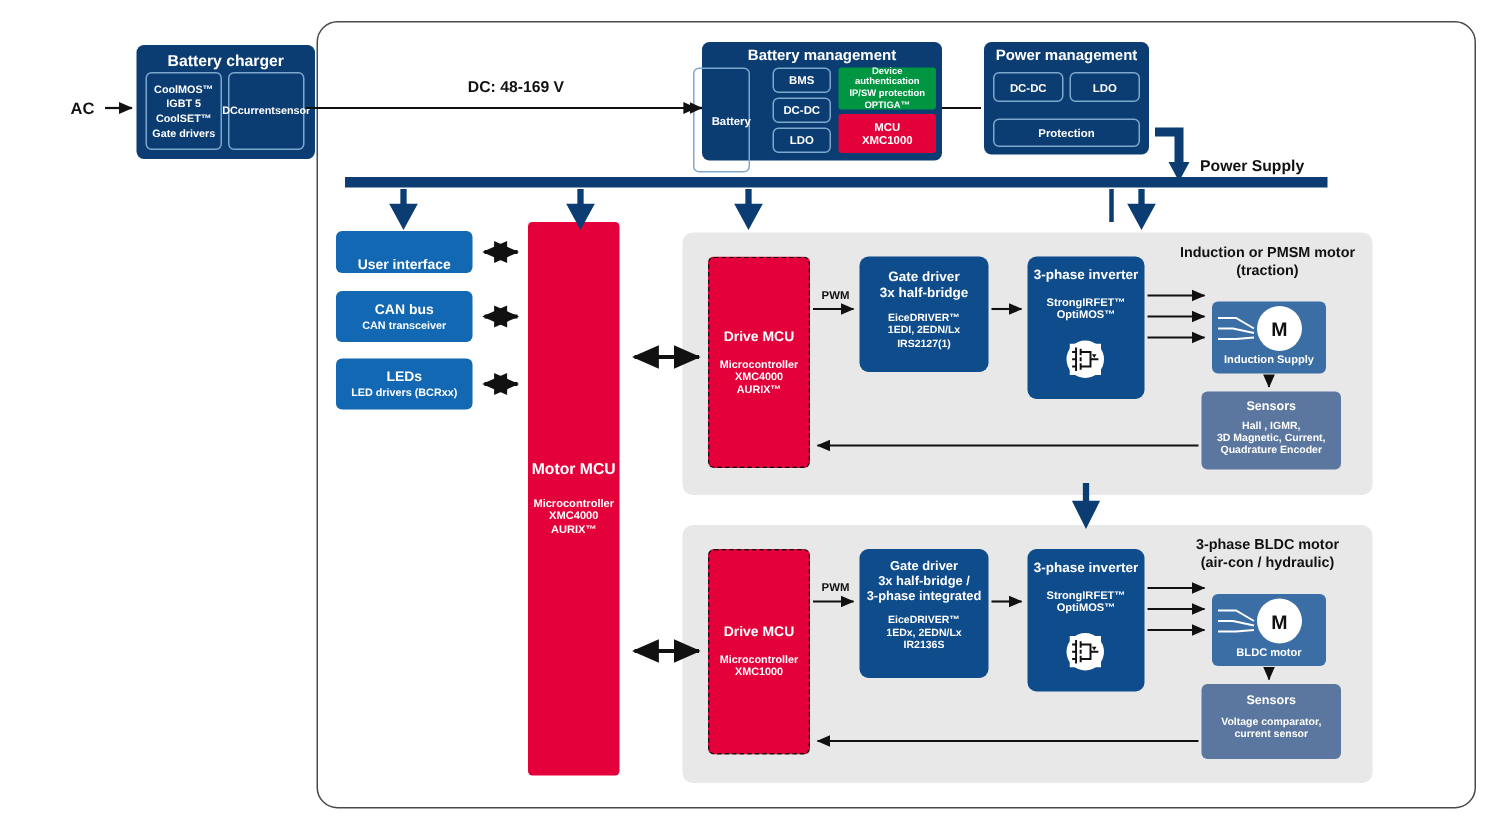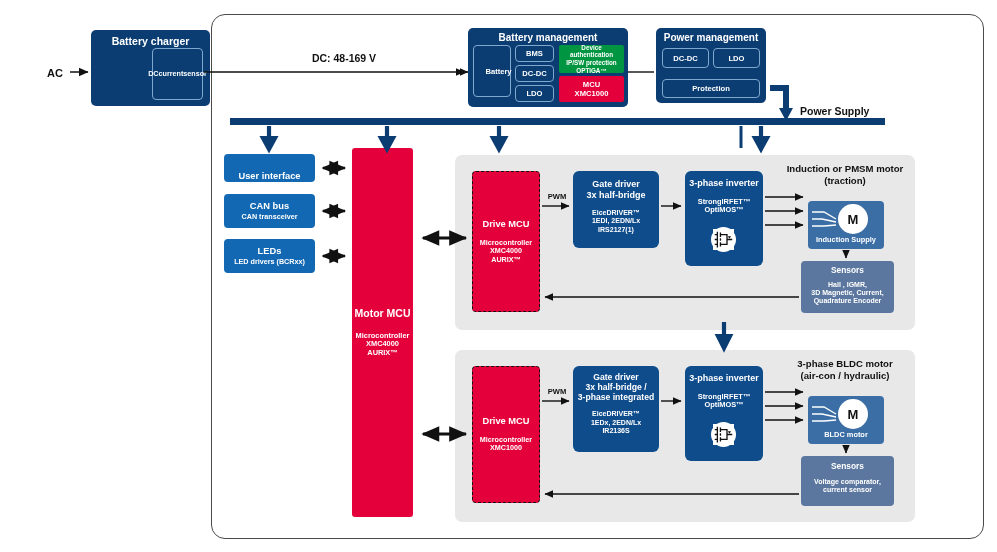--- a/index.html
+++ b/index.html
@@ -99,30 +99,36 @@
   <div id="psbus" class="abs"></div>
   <div class="lbl" style="left:800px;top:105px;width:110px;font-size:10.5px;text-align:left;">Power Supply</div>
 
   <div class="lbl" style="left:47px;top:67px;width:26px;font-size:11px;text-align:left;">AC</div>
 
   <div class="lbl" style="left:254px;top:52px;width:180px;font-size:10.5px;">DC: 48-169 V</div>
 
   <div class="blk navy" style="left:91px;top:30px;width:119px;height:76px;justify-content:flex-start;padding-top:5px;">
     <div class="ttl" style="font-size:10.5px;">Battery charger</div>
   </div>
+  <div class="outline" style="left:97px;top:48px;width:51px;height:52px;flex-direction:column;font-size:7.2px;line-height:1.35;">
+    <span>CoolMOS™</span>
+    <span>IGBT 5</span>
+    <span>CoolSET™</span>
+    <span>Gate drivers</span>
+  </div>
   <div class="outline" style="left:152px;top:48px;width:51px;height:52px;font-size:7.2px;line-height:1.35;">
     <span>DC</span>
     <span>current</span>
     <span>sensor</span>
   </div>
 
   <div class="blk navy" style="left:468px;top:28px;width:160px;height:79px;justify-content:flex-start;padding-top:4px;text-align:center;">
     <div class="ttl" style="font-size:10px;">Battery management</div>
   </div>
-  <div class="outline" style="left:473px;top:45px;width:38px;height:52px;font-size:7.6px;padding-left:13px;">Battery</div>
+  <div class="outline" style="left:462px;top:45px;width:38px;height:70px;font-size:7.6px;padding-left:13px;">Battery</div>
   <div class="outline" style="left:515px;top:45px;width:39px;height:17px;font-size:7.6px;">BMS</div>
   <div class="outline" style="left:515px;top:65px;width:39px;height:17px;font-size:7.6px;">DC-DC</div>
   <div class="outline" style="left:515px;top:85px;width:39px;height:17px;font-size:7.6px;">LDO</div>
 
   <div class="blk green" style="left:559px;top:45px;width:65px;height:28px;border-radius:2px;line-height:1.22;">
     <span class="sub" style="font-size:6.3px;">Device authentication</span>
     <span class="sub" style="font-size:6.3px;">IP/SW protection</span>
     <span class="sub" style="font-size:6.3px;">OPTIGA™</span>
   </div>
   <div class="blk red" style="left:559px;top:76px;width:65px;height:26px;border-radius:2px;line-height:1.25;">

